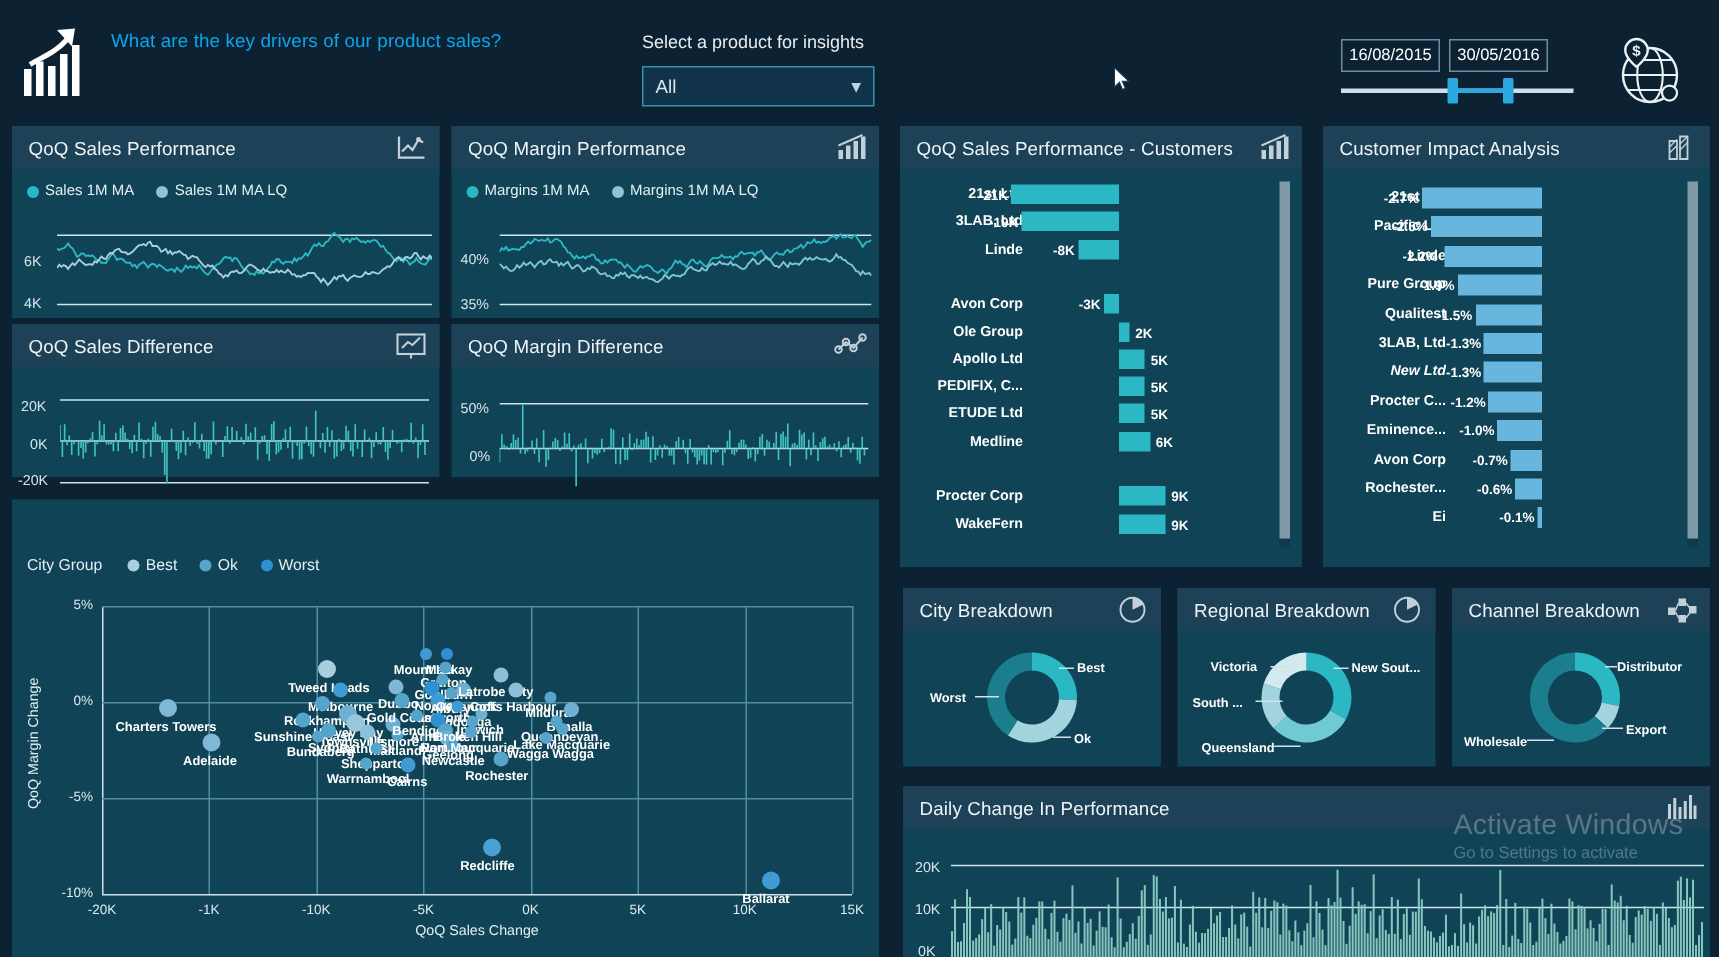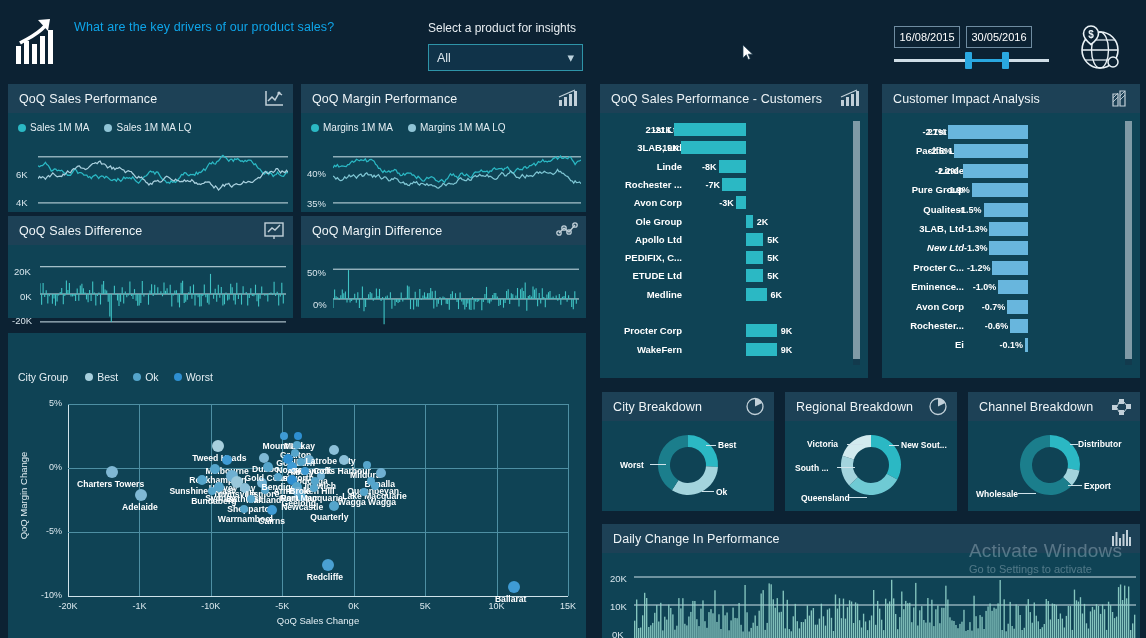--- a/index.html
+++ b/index.html
@@ -692,21 +692,21 @@
           <div class="sc-lbl" style="left: 342.121px; top: 80.44px;">Mildura</div>
           <div class="sc-pt" style="left: 367.857px; top: 78.12px; width: 10px; height: 10px; background: rgb(111, 176, 210);"></div>
           <div class="sc-lbl" style="left: 356.407px; top: 89.12px;">Benalla</div>
           <div class="sc-pt" style="left: 358.857px; top: 86.8px; width: 8px; height: 8px; background: rgb(85, 165, 203);"></div>
           <div class="sc-lbl" style="left: 339.357px; top: 95.8px;">Queanbeyan</div>
           <div class="sc-pt" style="left: 363.143px; top: 91.92px; width: 8px; height: 8px; background: rgb(85, 165, 203);"></div>
           <div class="sc-lbl" style="left: 334.243px; top: 100.92px;">Lake Macquarie</div>
           <div class="sc-pt" style="left: 351.714px; top: 98.32px; width: 8px; height: 8px; background: rgb(85, 165, 203);"></div>
           <div class="sc-lbl" style="left: 329.864px; top: 107.32px;">Wagga Wagga</div>
           <div class="sc-pt" style="left: 320.714px; top: 111.4px; width: 10px; height: 10px; background: rgb(85, 165, 203);"></div>
-          <div class="sc-lbl" style="left: 302.214px; top: 122.4px;">Quarterly</div>
+          <div class="sc-lbl" style="left: 302.214px; top: 122.4px;">Rochester</div>
           <div class="sc-pt" style="left: 314px; top: 169.28px; width: 12px; height: 12px; background: rgb(74, 160, 210);"></div>
           <div class="sc-lbl" style="left: 298.85px; top: 182.28px;">Redcliffe</div>
           <div class="sc-pt" style="left: 499.714px; top: 191.04px; width: 12px; height: 12px; background: rgb(63, 155, 212);"></div>
           <div class="sc-lbl" style="left: 486.914px; top: 204.04px;">Ballarat</div>
         </div>
     </div>
   </div>
 
   <div class="panel" style="left:600px; top:84px; width:268px; height:294px;">
     <div class="panel-head">
@@ -728,25 +728,20 @@
           </div>
           <div class="barrow" style="top: 18.3px;">
             <div class="cat" style="width: 76px;">3LAB, Ltd</div>
             <div class="bar" style="background: rgb(43, 184, 196); width: 65.1429px; height: 13px; left: 74.8571px;"></div>
             <div class="val" style="left: 44.8571px; width: 28px; text-align: right;">-19K</div>
           </div>
           <div class="barrow" style="top: 36.6px;">
             <div class="cat" style="width: 76px;">Linde</div>
             <div class="bar" style="background: rgb(43, 184, 196); width: 27.4286px; height: 13px; left: 112.571px;"></div>
             <div class="val" style="left: 82.5714px; width: 28px; text-align: right;">-8K</div>
-          </div>
-          <div class="barrow" style="top: 54.9px;">
-            <div class="cat" style="width: 76px;">Rochester ...</div>
-            <div class="bar" style="background: rgb(43, 184, 196); width: 24px; height: 13px; left: 116px;"></div>
-            <div class="val" style="left: 86px; width: 28px; text-align: right;">-7K</div>
           </div>
           <div class="barrow" style="top: 73.2px;">
             <div class="cat" style="width: 76px;">Avon Corp</div>
             <div class="bar" style="background: rgb(43, 184, 196); width: 10.2857px; height: 13px; left: 129.714px;"></div>
             <div class="val" style="left: 99.7143px; width: 28px; text-align: right;">-3K</div>
           </div>
           <div class="barrow" style="top: 91.5px;">
             <div class="cat" style="width: 76px;">Ole Group</div>
             <div class="bar" style="background: rgb(43, 184, 196); width: 6.85714px; height: 13px; left: 140px;"></div>
             <div class="val" style="left: 150.857px;">2K</div>

